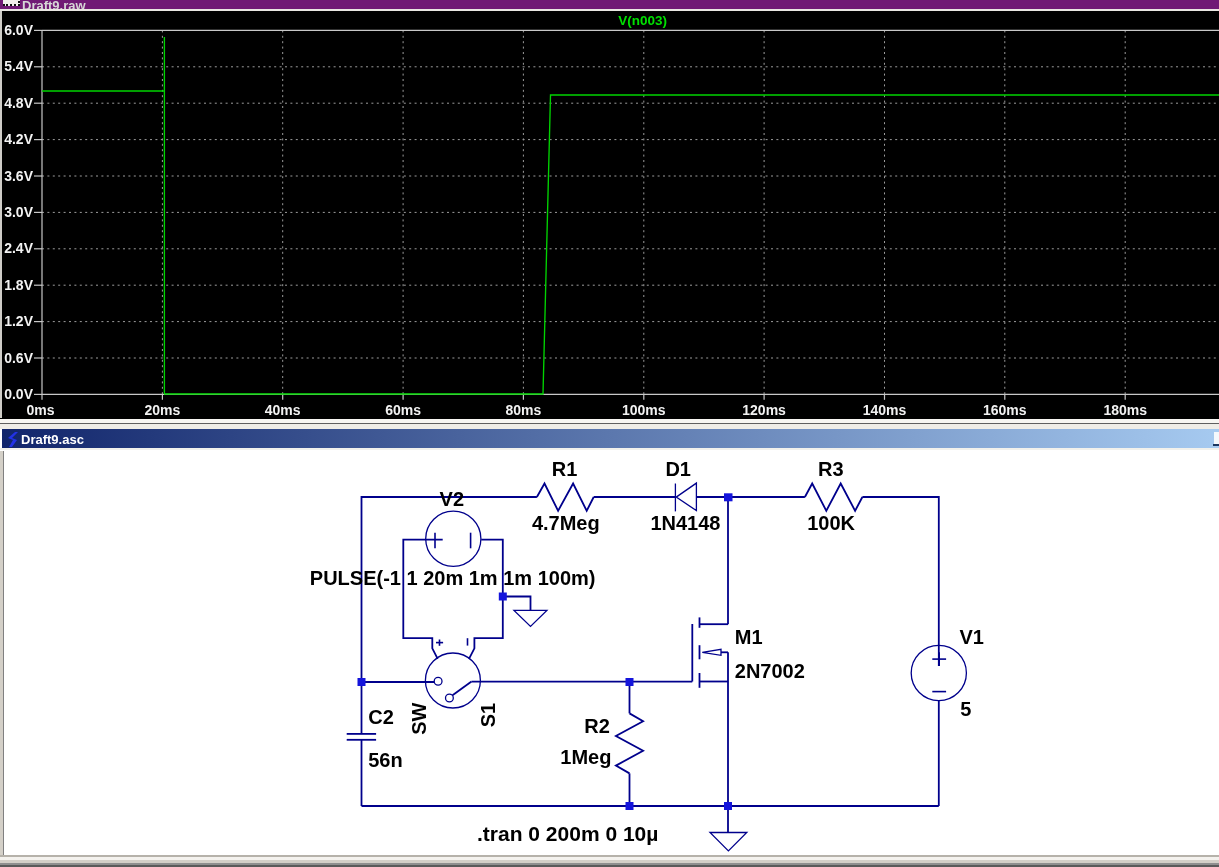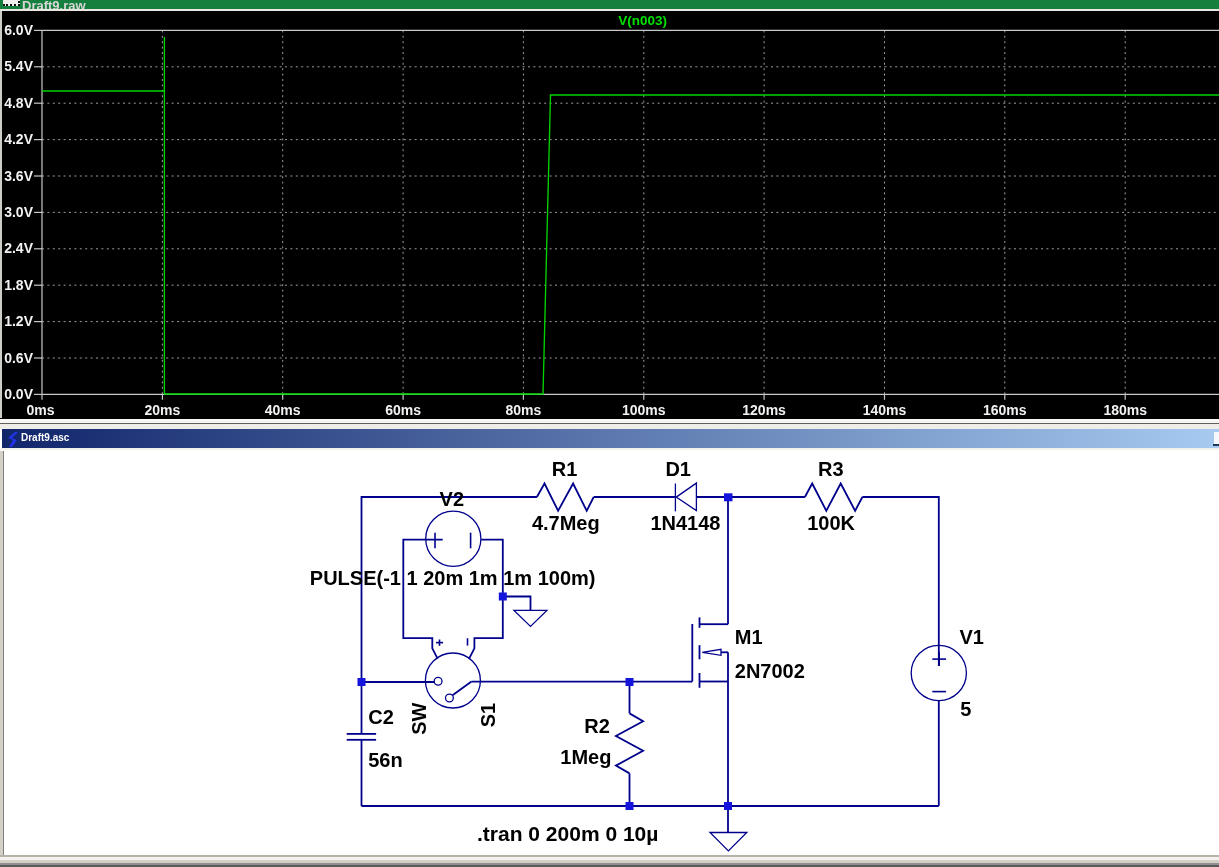--- a/index.html
+++ b/index.html
@@ -3,37 +3,37 @@
 <meta charset="utf-8">
 <style>
 html,body{margin:0;padding:0;}
 #page{position:relative;width:1219px;height:867px;overflow:hidden;background:#fff;font-family:"Liberation Sans",sans-serif;}
 .abs{position:absolute;}
 </style>
 </head>
 <body>
 <div id="page">
 
-  <div class="abs" style="left:0;top:0;width:1219px;height:9px;background:#15803d;overflow:hidden;">
+  <div class="abs" style="left:0;top:0;width:1219px;height:9px;background:#701a75;overflow:hidden;">
     <div class="abs" style="left:3px;top:-2px;width:17px;height:8px;background:#f2f0ec;border-bottom:2px dotted #111;border-right:2px dotted #111;box-sizing:border-box;"></div>
     <div class="abs" style="left:22px;top:-2.5px;color:#d6d6d6;font-weight:bold;font-size:13px;">Draft9.raw</div>
   </div>
   <div class="abs" style="left:0;top:9px;width:1219px;height:2px;background:#e9e7e2;"></div>
   <div class="abs" style="left:0;top:11px;width:1219px;height:407.5px;background:#000;"></div>
   <div class="abs" style="left:0;top:11px;width:2px;height:407px;background:#cfcdc8;"></div>
 
   <div class="abs" style="left:0;top:418.5px;width:1219px;height:4px;background:#f7f6f2;"></div>
   <div class="abs" style="left:0;top:422.5px;width:1219px;height:1.5px;background:#5f5f5f;"></div>
   <div class="abs" style="left:0;top:424px;width:1219px;height:4.5px;background:#efede7;"></div>
 
   <div class="abs" style="left:2px;top:428.5px;width:1217px;height:19px;background:linear-gradient(to right,#11256b,#a6caf0);">
     <svg class="abs" style="left:3px;top:3.5px;" width="14" height="15" viewBox="0 0 14 15">
         <path d="M10 0 L3 6 L8 8 L4 15 L7 15 L12 8 L7 6 L13 0 Z" fill="#2232e6"></path>
       </svg>
-    <div class="abs" style="left:19px;top:3px;color:#fff;font-weight:bold;font-size:10px;">Draft9.asc</div>
+    <div class="abs" style="left:19px;top:3px;color:#fff;font-weight:bold;font-size:13px;">Draft9.asc</div>
     <div class="abs" style="left:1212px;top:3.5px;width:5px;height:14px;background:#f4f8fc;"></div>
     <div class="abs" style="left:1211px;top:15px;width:6px;height:2.5px;background:#1b3560;"></div>
   </div>
   <div class="abs" style="left:0;top:447.5px;width:1219px;height:2.5px;background:#f2f1ec;"></div>
 
   <div class="abs" style="left:0;top:450.5px;width:1219px;height:404px;background:#fff;"></div>
   <div class="abs" style="left:0;top:450.5px;width:3px;height:404px;background:#d4d0c8;"></div>
   <div class="abs" style="left:3px;top:450.5px;width:1px;height:404px;background:#808080;"></div>
 
   <div class="abs" style="left:0;top:854.5px;width:1219px;height:2px;background:#b6b2aa;"></div>

